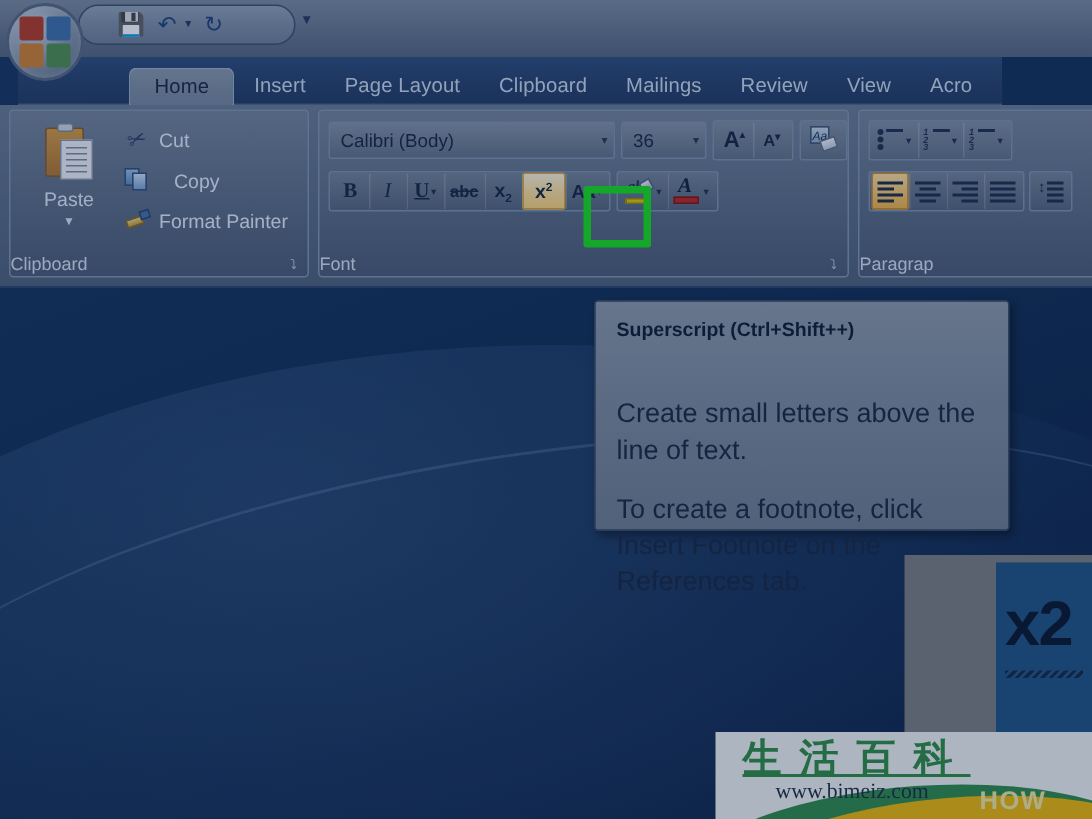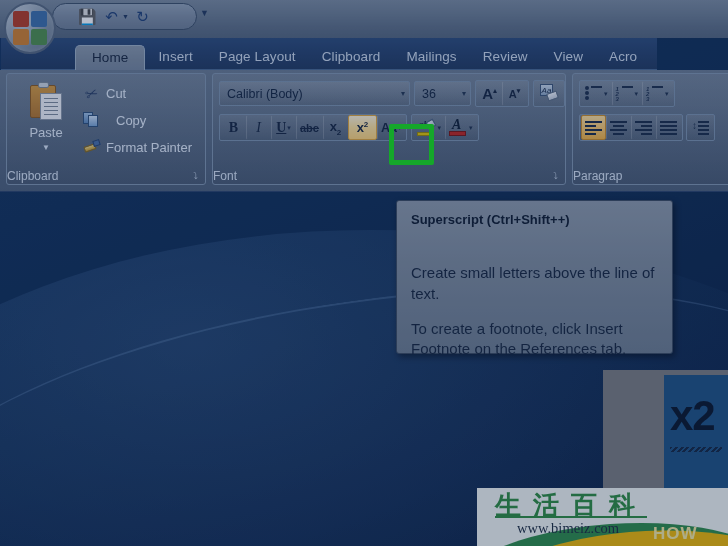--- a/index.html
+++ b/index.html
@@ -81,21 +81,21 @@
     transform: rotate(0deg);
   }
   .orb-inner i { display:block; border-radius: 2px; }
   .oq1 { background: #b53a22; }
   .oq2 { background: #3d6fa8; }
   .oq3 { background: #d2802a; }
   .oq4 { background: #4f8f4a; }
 
   
   .tabstrip {
-    position: absolute; left: 1px; top: 38px; width: 656px; height: 32px;
+    position: absolute; left: 12px; top: 38px; width: 656px; height: 32px;
     background: linear-gradient(180deg, #2d4b77 0%, #27416a 50%, #22395d 100%);
     border-bottom: 1px solid #4a688f;
   }
   .tabs {
     position: absolute; left: 74px; top: 0;
     display: flex; align-items: flex-end; height: 32px;
   }
   .tab {
     padding: 6px 13px 7px 13px;
     font-size: 13.5px;
@@ -325,21 +325,21 @@
     border-radius: 3px;
     box-shadow: 2px 3px 6px rgba(0,0,0,0.45);
     padding: 12px 14px;
     z-index: 8;
   }
   .tt-title {
     font-size: 13px; font-weight: bold; color: #0f1a2b;
     margin-bottom: 11px; line-height: 1.1;
   }
   .tt-body {
-    font-size: 15px; color: #17253a; line-height: 1.35; margin-top: 36px;
+    font-size: 18px; color: #17253a; line-height: 1.35; margin-top: 36px;
   }
   .tt-body p + p { margin-top: 15px; }
 
   
   .doc-gray {
     position: absolute; left: 603px; top: 370px; width: 125px; height: 176px;
     background: #7b7b7b;
     z-index: 2;
   }
   .doc-page {

